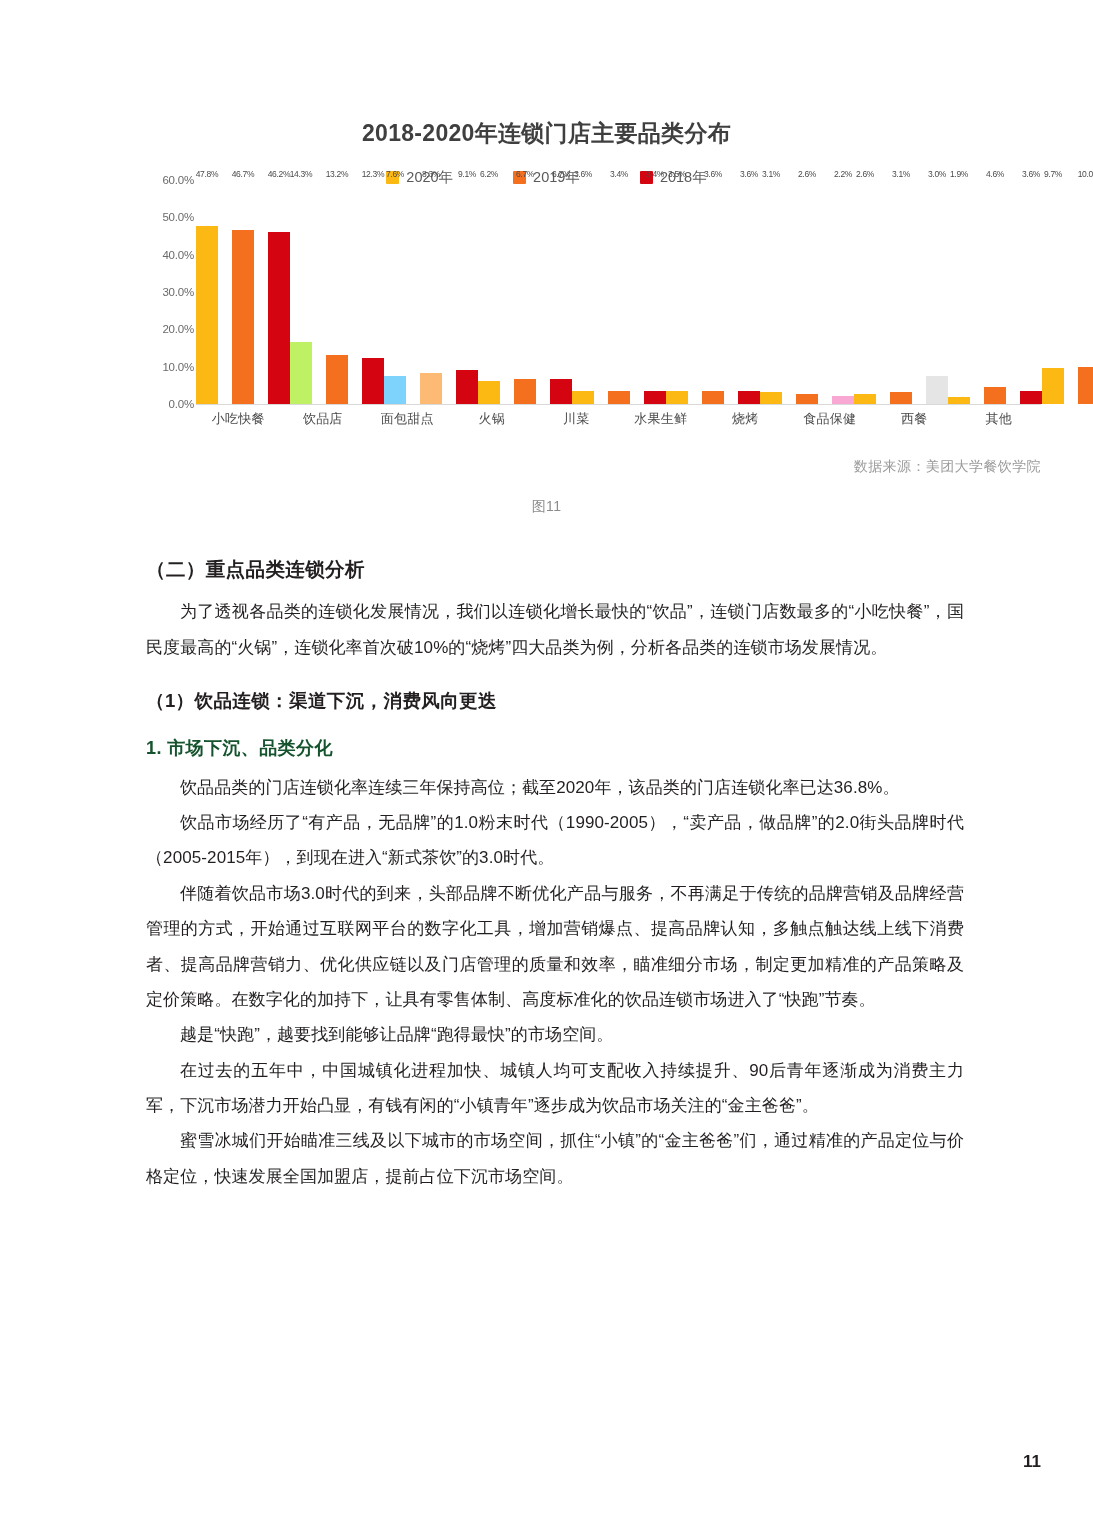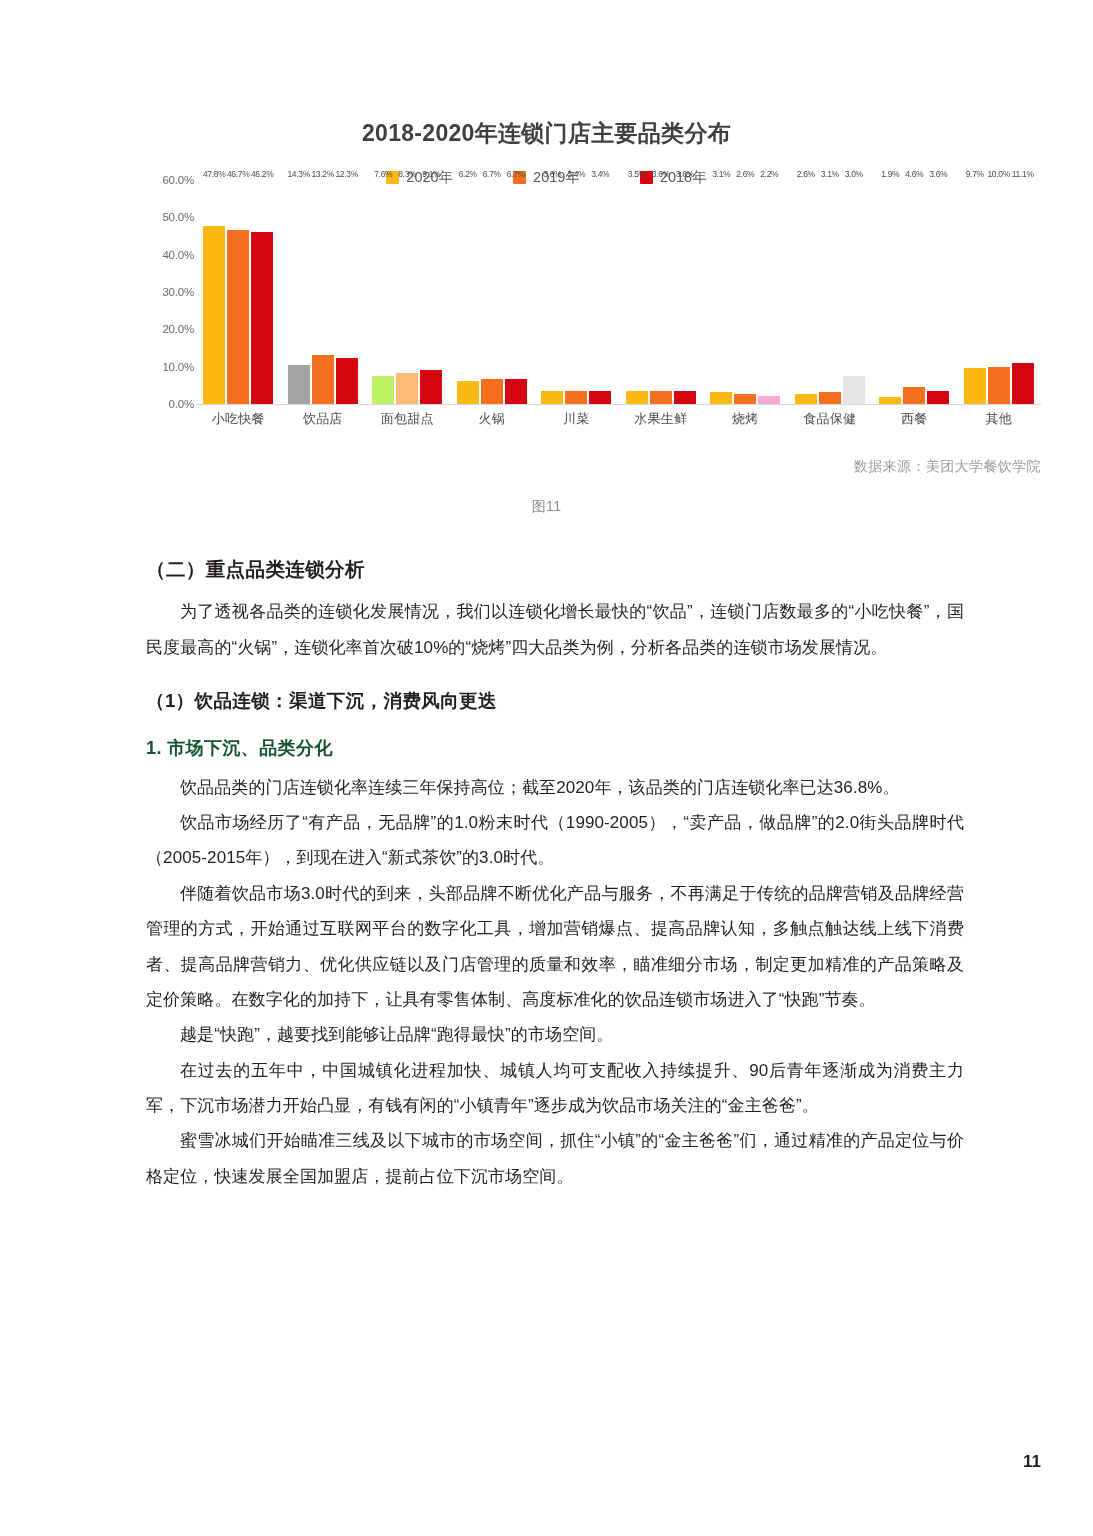--- a/index.html
+++ b/index.html
@@ -108,21 +108,21 @@
     top: 232px;
     height: 1px;
     background: #d9d9d9;
   }
   .group {
     position: relative;
     height: 224px;
     display: flex;
     align-items: center;
     justify-content: center;
-    gap: 2px;
+    gap: 14px;
     flex: 1 1 0;
   }
   .bar-col {
     position: relative;
     width: 22px;
     display: flex;
     flex-direction: column;
     justify-content: flex-end;
     align-items: center;
     height: 100%;
@@ -279,38 +279,38 @@
               </div>
             </div>
             <div class="bar-col">
               <div class="bar" style="background: rgb(212, 5, 17); height: 172.48px;">
                 <div class="bar-label">46.2%</div>
               </div>
             </div>
           </div>
           <div class="group">
             <div class="bar-col">
-              <div class="bar" style="background: #a3a3a3; height: 39px;">
+              <div class="bar" style="background: #bef264; height: 62px;">
                 <div class="bar-label">14.3%</div>
               </div>
             </div>
             <div class="bar-col">
               <div class="bar" style="background: rgb(244, 112, 31); height: 49.28px;">
                 <div class="bar-label">13.2%</div>
               </div>
             </div>
             <div class="bar-col">
               <div class="bar" style="background: rgb(212, 5, 17); height: 45.92px;">
                 <div class="bar-label">12.3%</div>
               </div>
             </div>
           </div>
           <div class="group">
             <div class="bar-col">
-              <div class="bar" style="background: #bef264; height: 28.3733px;">
+              <div class="bar" style="background: #7dd3fc; height: 28.3733px;">
                 <div class="bar-label">7.6%</div>
               </div>
             </div>
             <div class="bar-col">
               <div class="bar" style="background: #fdba74; height: 30.9867px;">
                 <div class="bar-label">8.3%</div>
               </div>
             </div>
             <div class="bar-col">
               <div class="bar" style="background: rgb(212, 5, 17); height: 33.9733px;">

